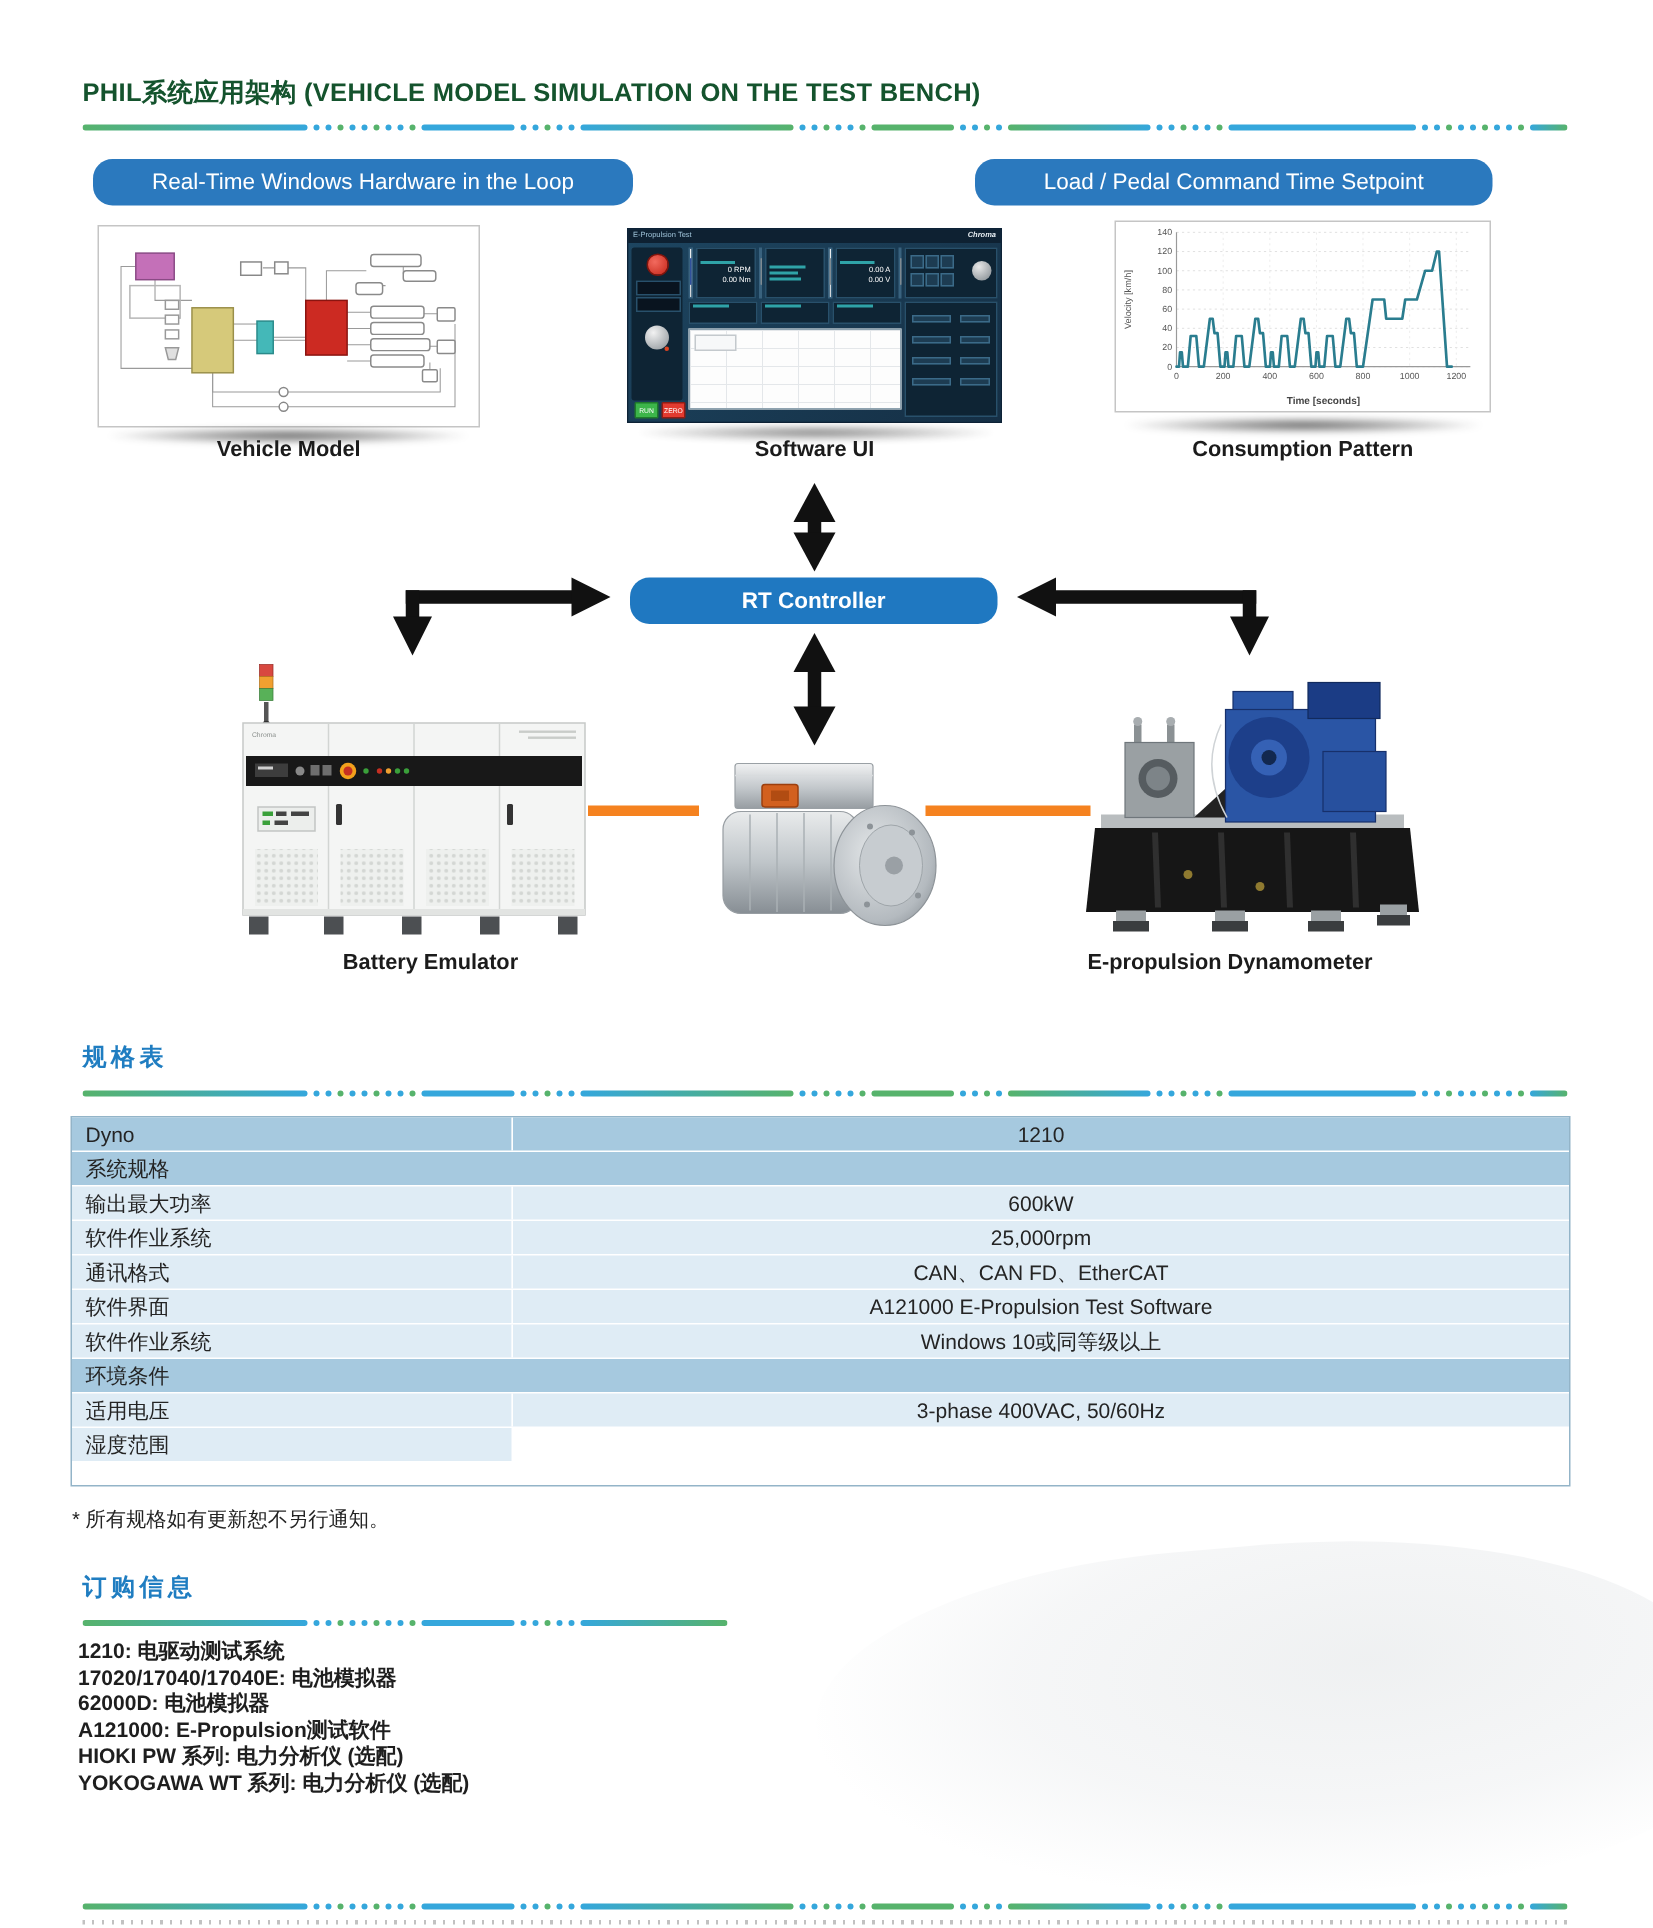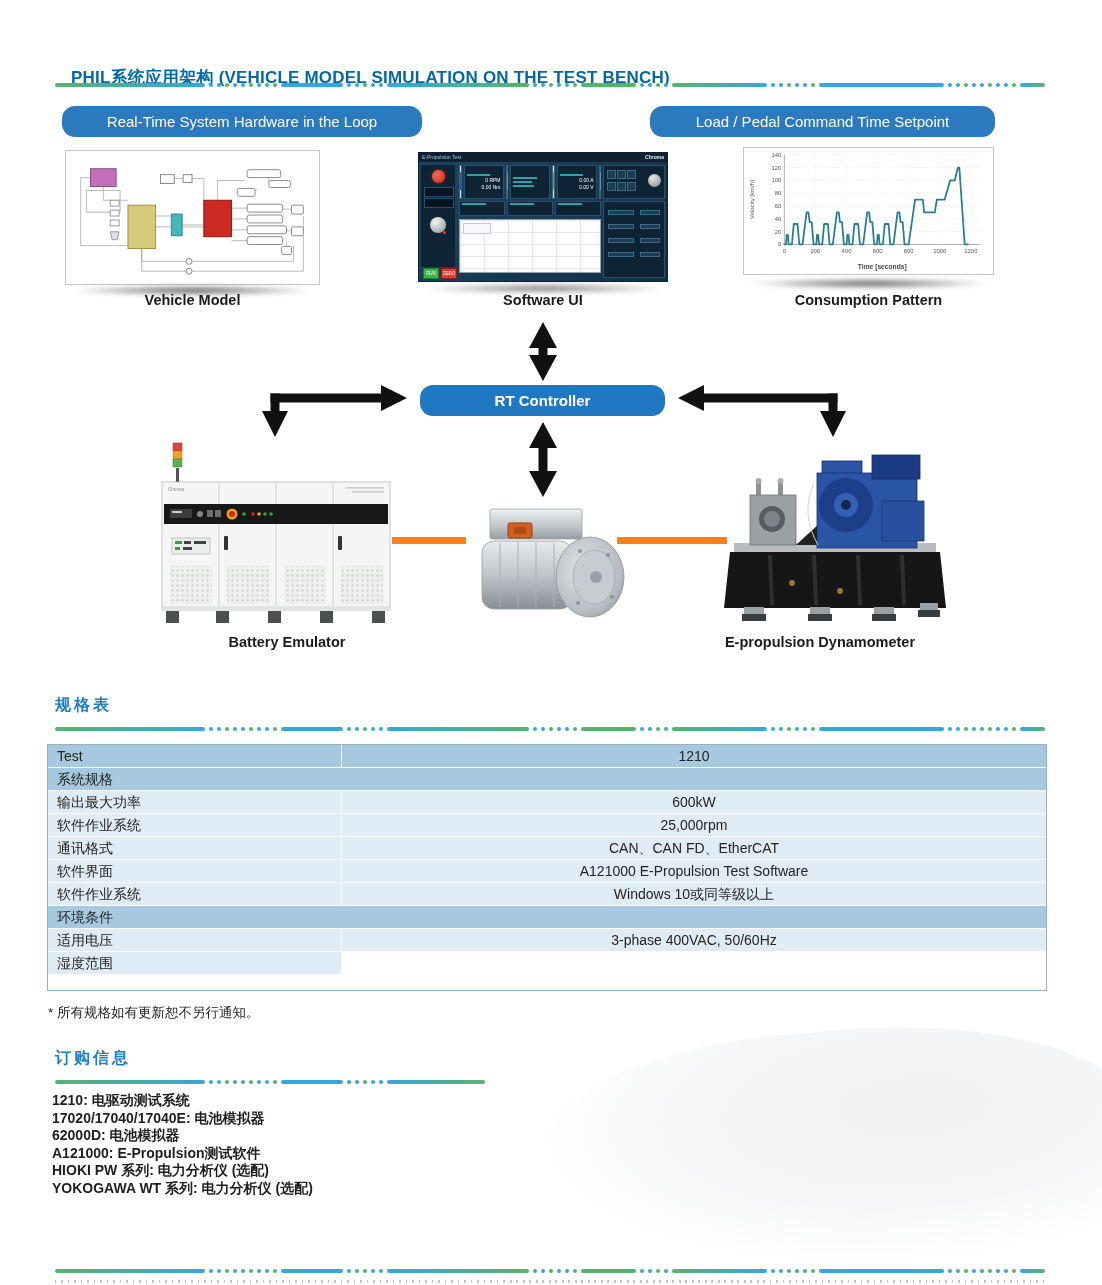--- a/index.html
+++ b/index.html
@@ -1,20 +1,20 @@
 <!DOCTYPE html>
 <html><head>
 <meta charset="utf-8">
 <style>
   html,body{margin:0;padding:0;background:#fff;}
   body{font-family:"Liberation Sans","DejaVu Sans",sans-serif;color:#1b1b1b;}
   .page{position:relative;width:1102px;height:1285px;background:#fff;overflow:hidden;}
 
-  .title{position:absolute;left:55px;top:50px;margin:16px;font-size:17px;font-weight:bold;
-         color:#0369a1;letter-spacing:.2px;white-space:nowrap;}
+  .title{position:absolute;left:55px;top:50px;margin:0;font-size:17px;font-weight:bold;
+         color:#14532d;letter-spacing:.2px;white-space:nowrap;}
 
   .deco-line{position:absolute;height:6px;display:flex;align-items:center;gap:4px;overflow:hidden;}
   .seg-bar{height:4px;border-radius:2px;flex:0 0 auto;}
   .seg-dot{width:4px;height:4px;border-radius:50%;flex:0 0 auto;}
 
   .banner{position:absolute;height:31px;line-height:31px;border-radius:13px;background:#2b79be;
           color:#fff;text-align:center;font-size:15px;}
 
   .figure{position:absolute;background:#fff;border:1px solid #c5c5c5;box-sizing:border-box;}
   .figure svg{display:block;width:100%;height:100%;}
@@ -138,21 +138,21 @@
       <span class="seg-dot" style="background:#57b36c"></span>
       <span class="seg-dot" style="background:#35a7dc"></span>
       <span class="seg-dot" style="background:#35a7dc"></span>
       <span class="seg-dot" style="background:#57b36c"></span>
       <span class="seg-dot" style="background:#35a7dc"></span>
       <span class="seg-dot" style="background:#35a7dc"></span>
       <span class="seg-dot" style="background:#57b36c"></span>
       <span class="seg-bar" style="width:25px;background:linear-gradient(90deg,#35a7dc,#57b36c)"></span>
     </div>
 
-  <div class="banner" style="left:62px;top:106px;width:360px">Real-Time System Hardware in the Loop</div>
+  <div class="banner" style="left:62px;top:106px;width:360px">Real-Time Windows Hardware in the Loop</div>
   <div class="banner" style="left:650px;top:106px;width:345px">Load / Pedal Command Time Setpoint</div>
 
   <div class="figure" style="left:65px;top:150px;width:255px;height:135px">
     <svg viewBox="0 0 255 135">
       <g stroke="#9a9a9a" stroke-width="0.7" fill="none">
         <path d="M37,36 V50 H62"></path>
           <path d="M24,27 H14 V96 H62"></path>
         <path d="M90,77 H139"></path>
           <path d="M90,66 H106"></path>
           <path d="M117,75 H139"></path>
@@ -539,21 +539,21 @@
       <span class="seg-dot" style="background:#35a7dc"></span>
       <span class="seg-dot" style="background:#57b36c"></span>
       <span class="seg-dot" style="background:#35a7dc"></span>
       <span class="seg-dot" style="background:#35a7dc"></span>
       <span class="seg-dot" style="background:#57b36c"></span>
       <span class="seg-bar" style="width:25px;background:linear-gradient(90deg,#35a7dc,#57b36c)"></span>
     </div>
 
   <div class="spec-table">
     <div class="t-row hdr">
-      <div class="c1">Test</div>
+      <div class="c1">Dyno</div>
       <div class="c2">1210</div>
     </div>
     <div class="t-row sec">
       <div class="c-full">系统规格</div>
     </div>
     <div class="t-row dat">
       <div class="c1">输出最大功率</div>
       <div class="c2">600kW</div>
     </div>
     <div class="t-row dat">

